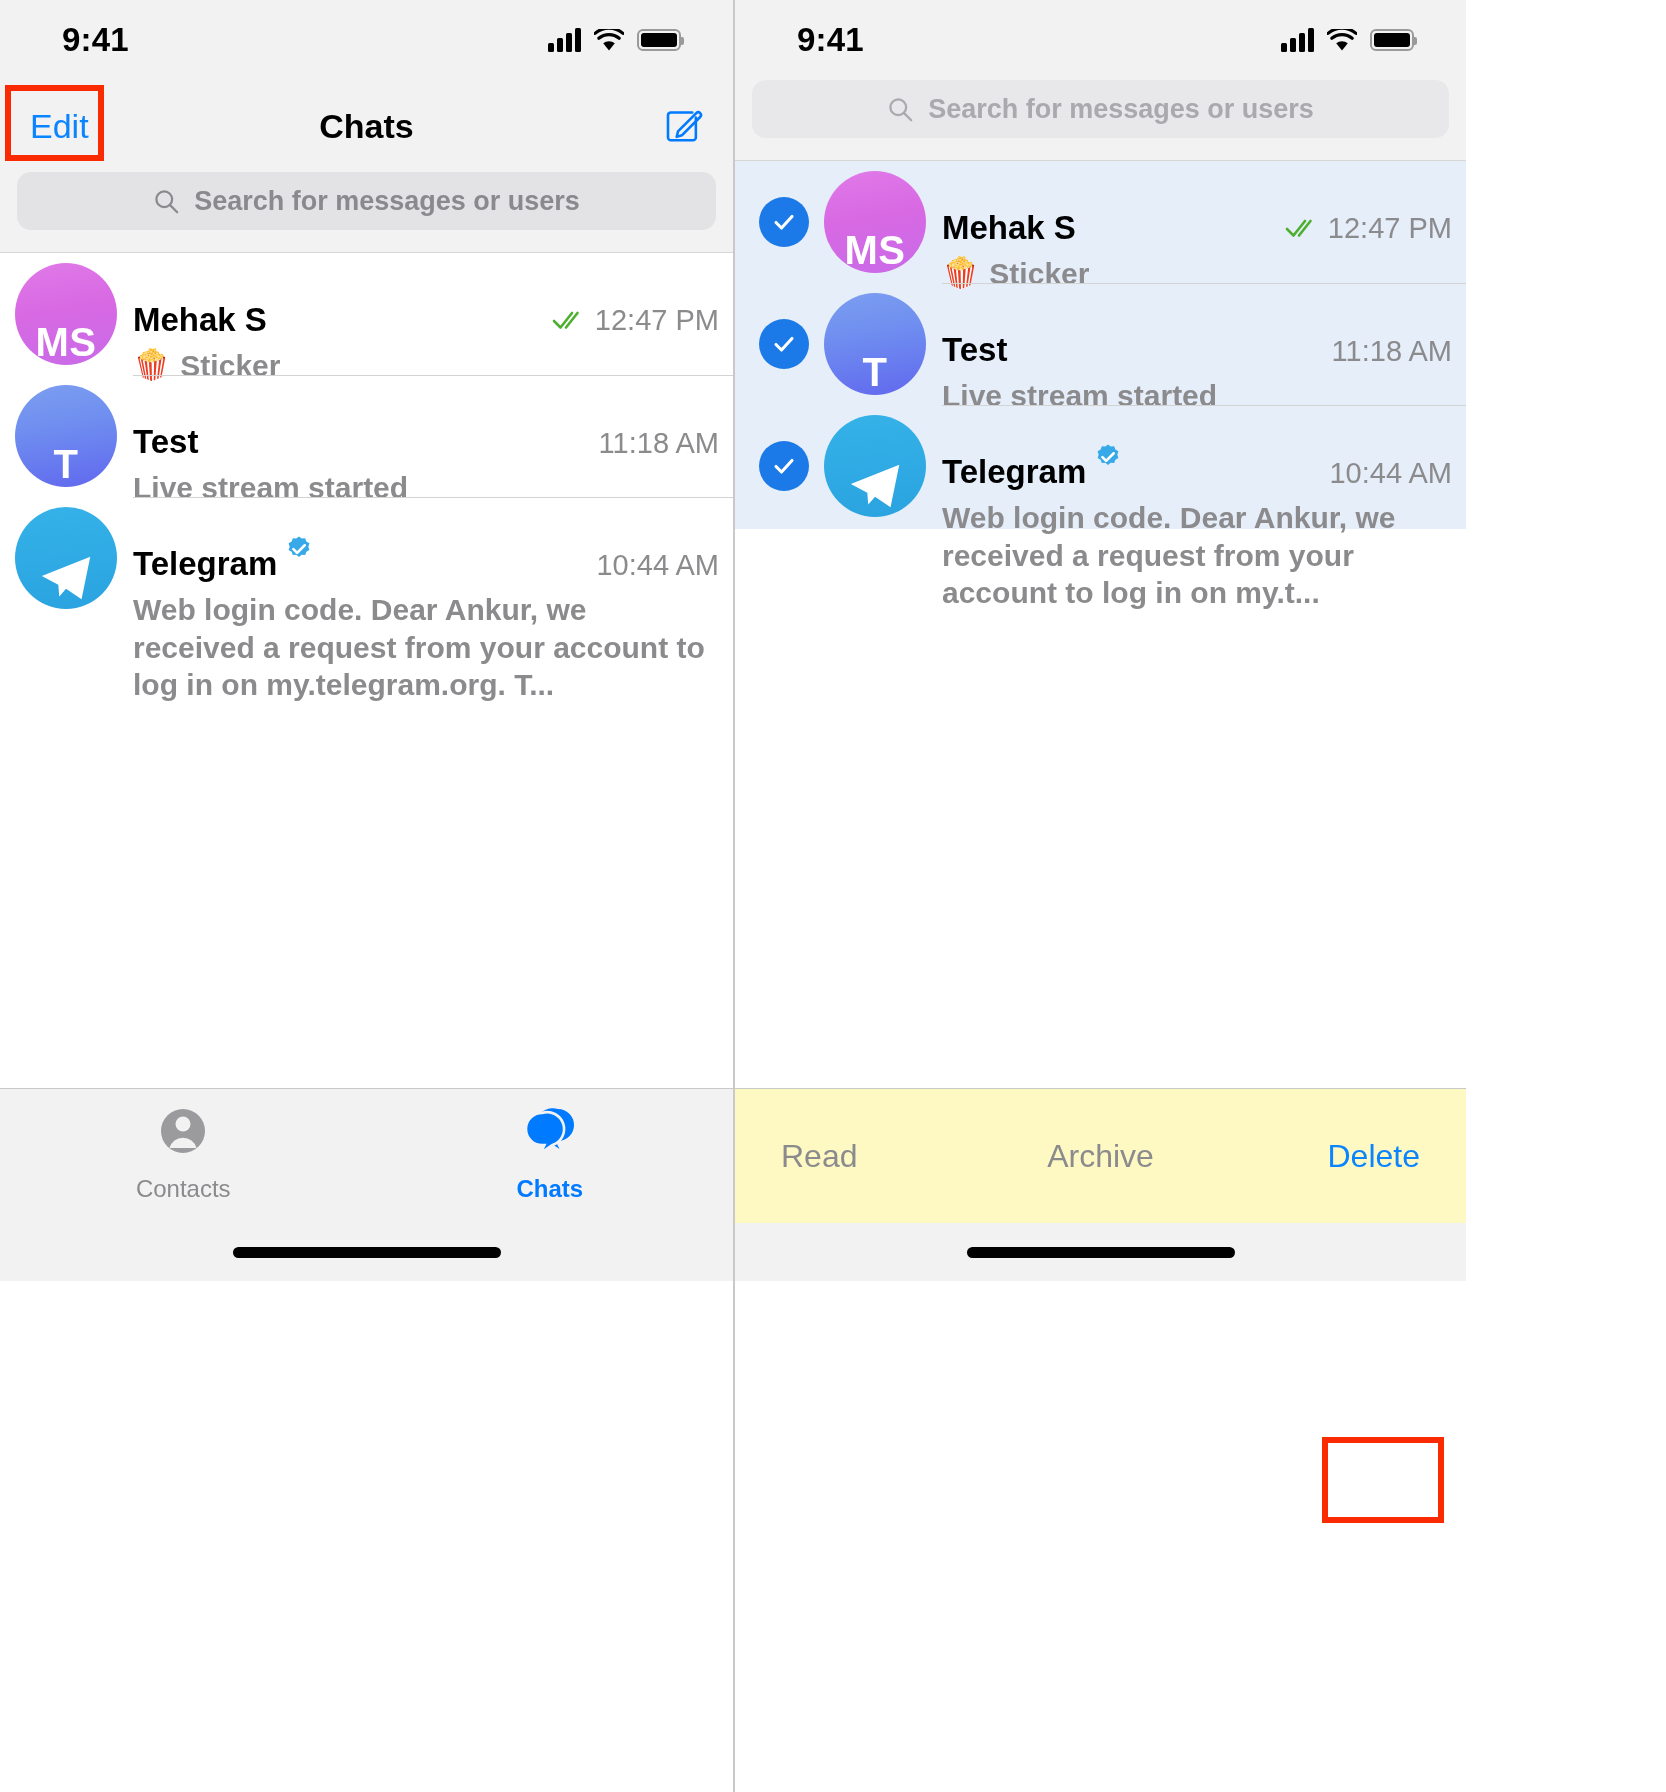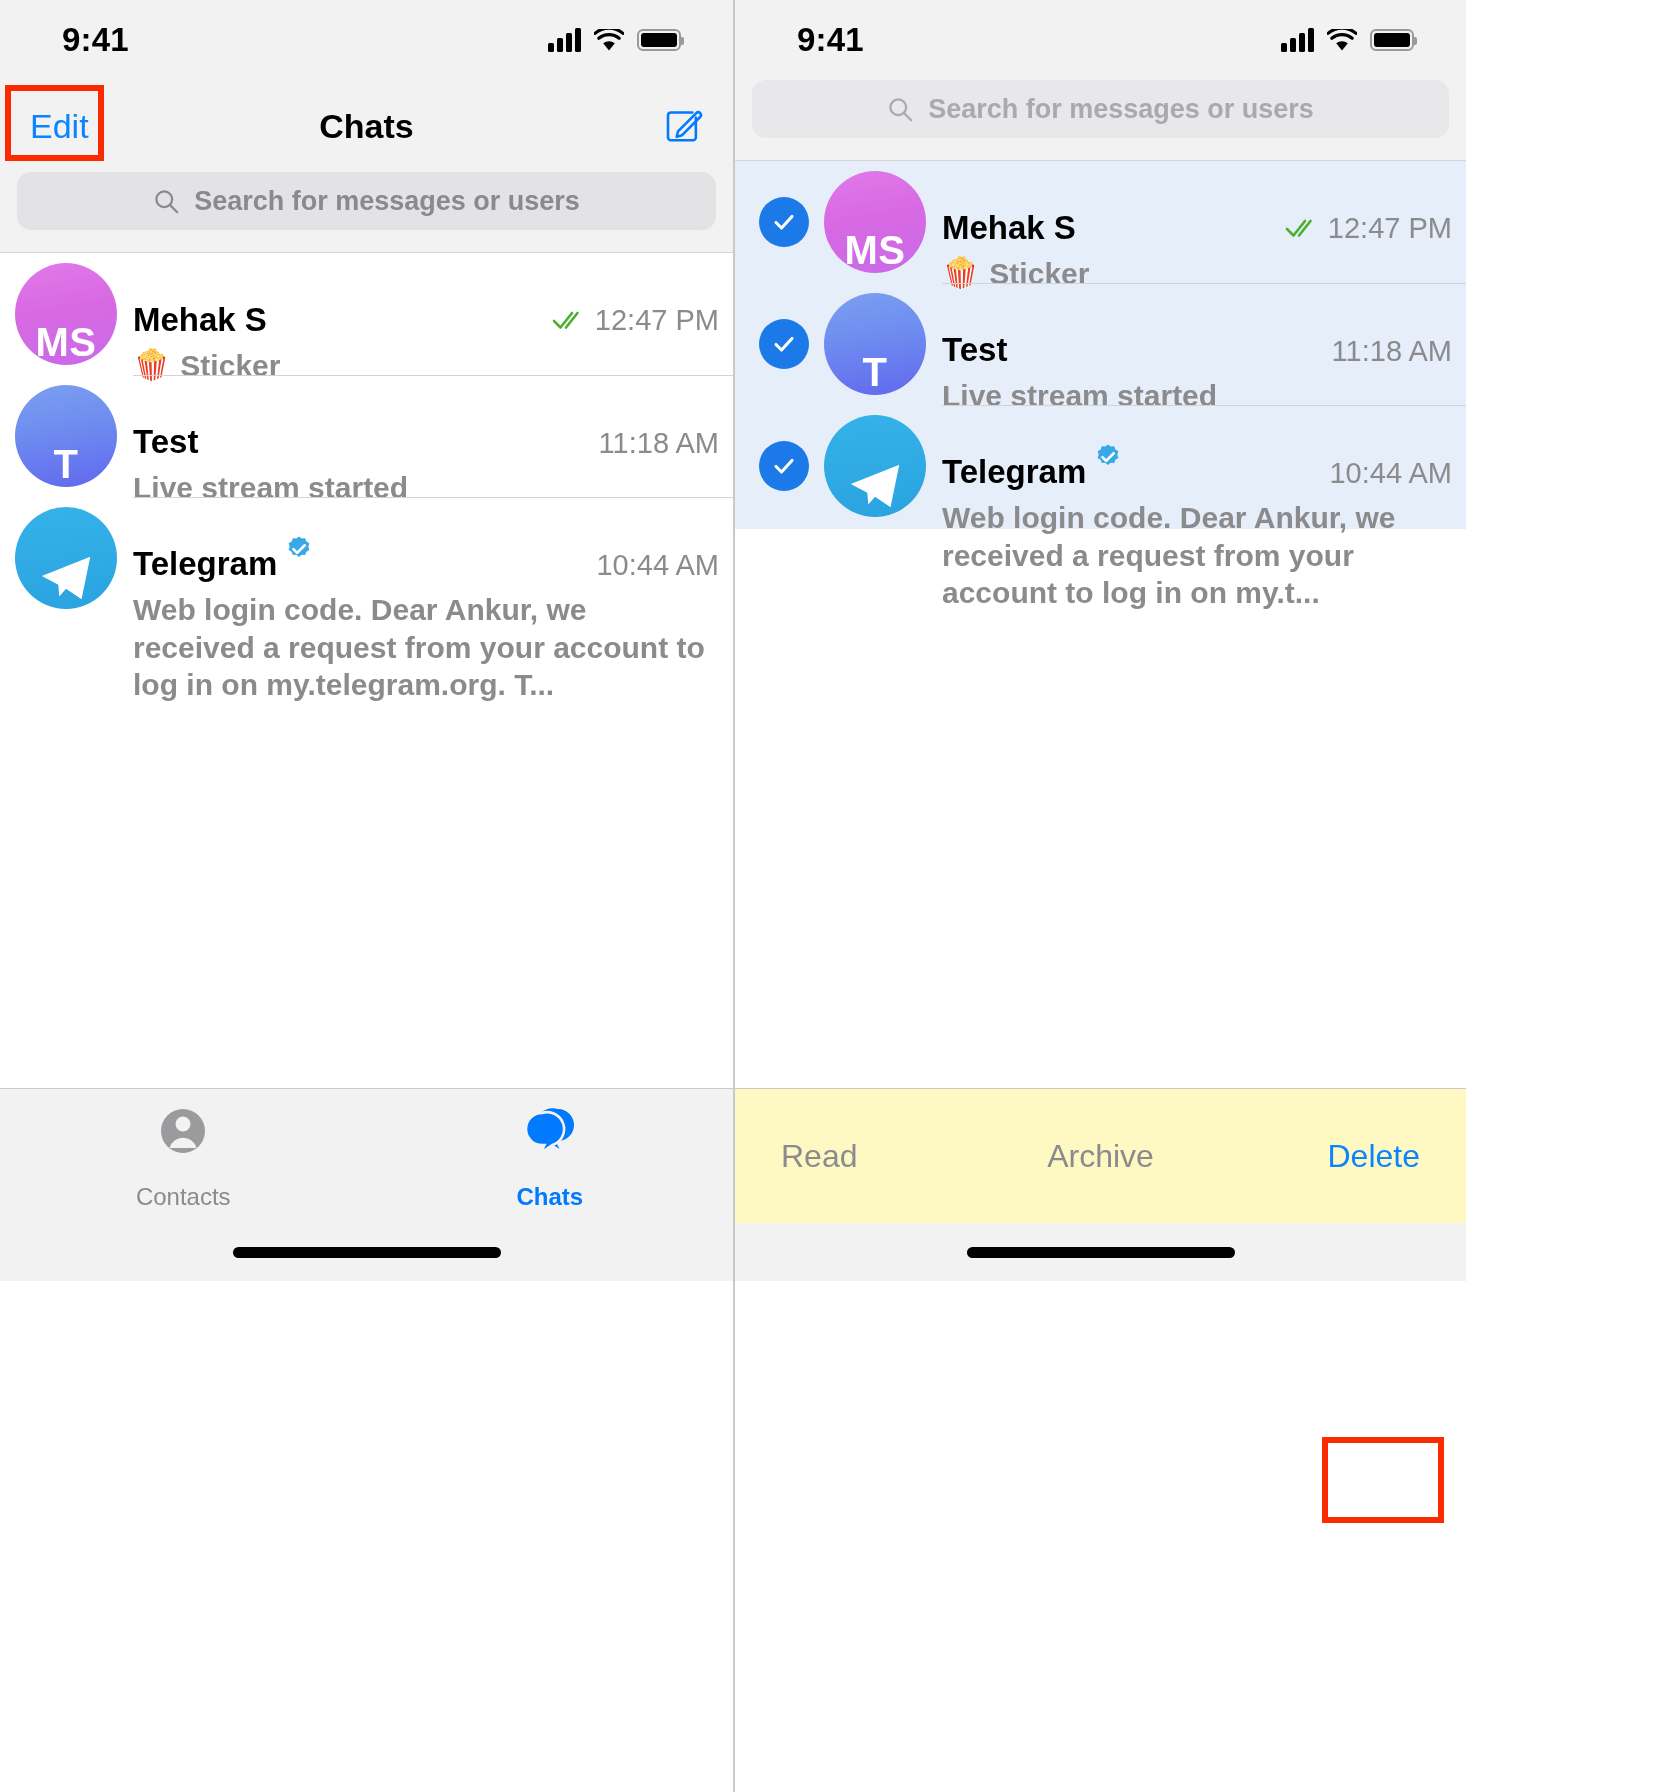--- a/index.html
+++ b/index.html
@@ -267,21 +267,21 @@
     display: flex;
     align-items: flex-start;
     padding-top: 14px;
     box-sizing: border-box;
   }
   .tab-item {
     flex: 1;
     display: flex;
     flex-direction: column;
     align-items: center;
-    gap: 24px;
+    gap: 16px;
   }
   .tab-ico { height: 56px; display: flex; align-items: center; justify-content: center; }
   .tab-label { font-size: 24px; color: #8b8b8e; }
   .tab-label.active { color: #007aff; font-weight: bold; }
   .tab-photo {
     width: 52px; height: 52px;
     border-radius: 50%;
     overflow: hidden;
     position: relative;
     background: #5c6470;

